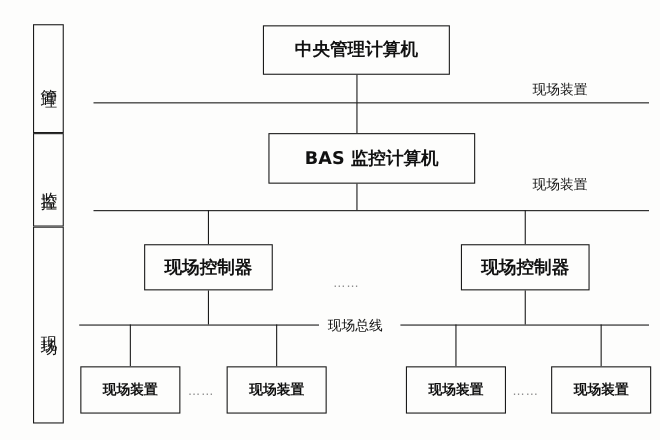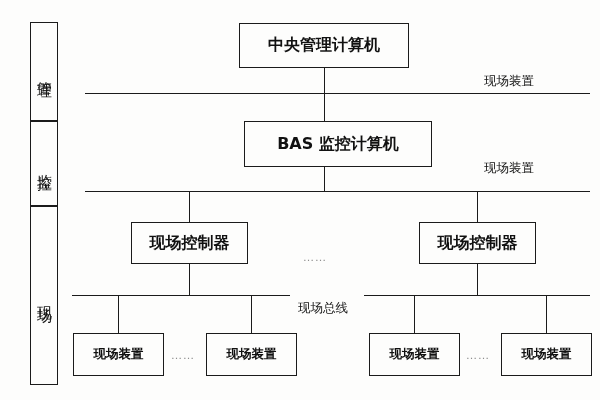--- a/index.html
+++ b/index.html
@@ -135,21 +135,21 @@
     <span>现场控制器</span>
   </div>
 
   <div class="ellipsis" style="left:303px; top:251px;">……</div>
 
   <div class="vline" style="left:189px; top:264px; height:31px;"></div>
   <div class="vline" style="left:477px; top:264px; height:31px;"></div>
 
   <div class="hline" style="left:72px; top:295px; width:218px;"></div>
   <div class="hline" style="left:364px; top:295px; width:226px;"></div>
-  <div class="bus-label" style="left:294px; top:300px;text-align:right;">现场总线</div>
+  <div class="bus-label" style="left:294px; top:288px;text-align:right;">现场总线</div>
 
   <div class="vline" style="left:118px; top:295px; height:38px;"></div>
   <div class="vline" style="left:251px; top:295px; height:38px;"></div>
   <div class="vline" style="left:414px; top:295px; height:38px;"></div>
   <div class="vline" style="left:546px; top:295px; height:38px;"></div>
 
   <div class="node small" style="left:73px; top:333px; width:91px; height:43px;">
     <span>现场装置</span>
   </div>
   <div class="node small" style="left:206px; top:333px; width:91px; height:43px;">

